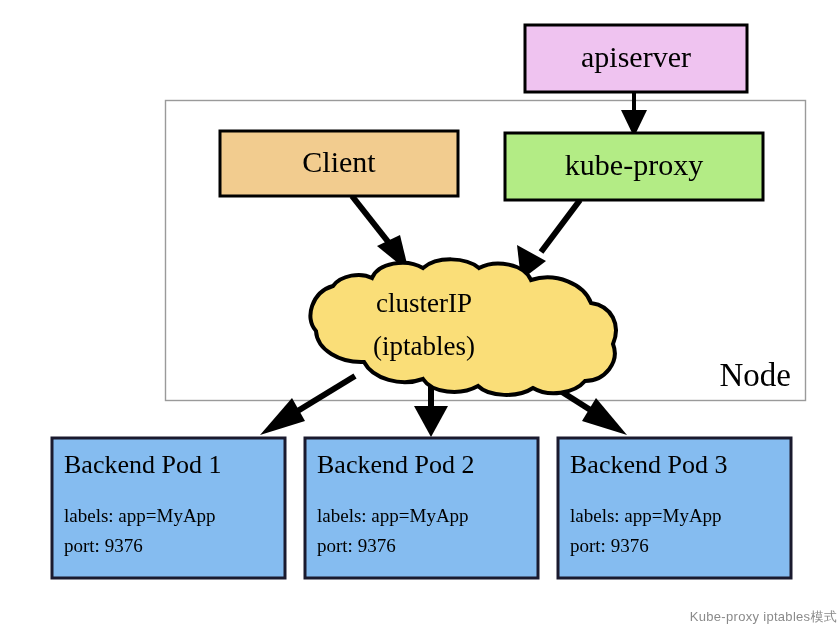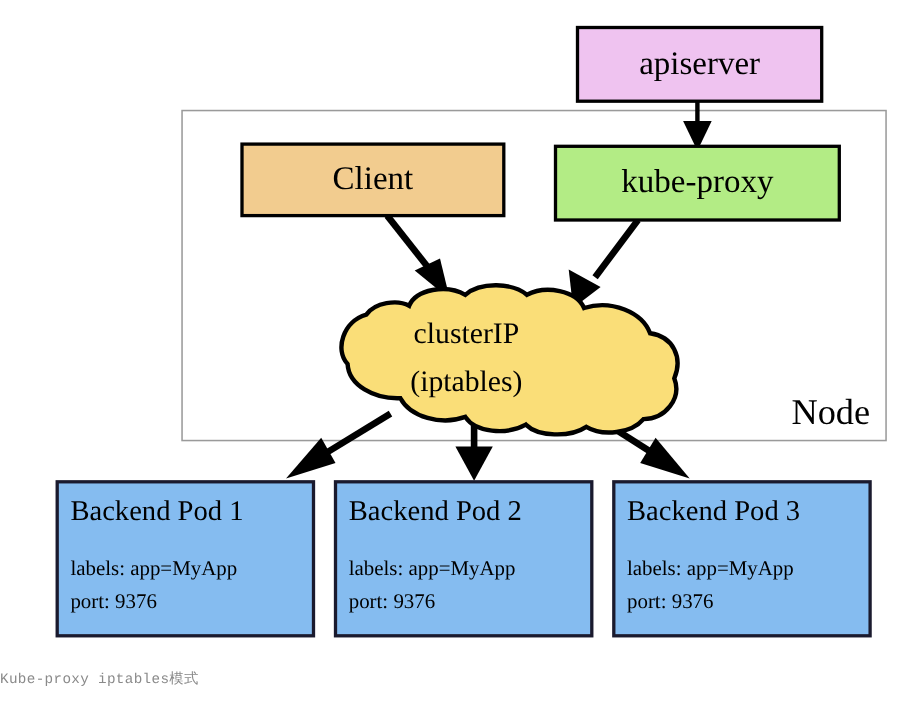--- a/index.html
+++ b/index.html
@@ -46,22 +46,22 @@
   }
   .node-label-text {
     font-size: 33px;
     text-anchor: end;
   }
   .caption {
     position: absolute;
     left: 0;
     top: 608px;
     width: 837px;
-    text-align: left;
-    font-family: Liberation Mono, monospace;
+    text-align: right;
+    font-family: Liberation Sans, sans-serif;
     font-size: 13px;
     color: #8a8a8a;
     letter-spacing: 0.3px;
   }
 </style>
 </head>
 <body>
 
 <div id="canvas">
 

